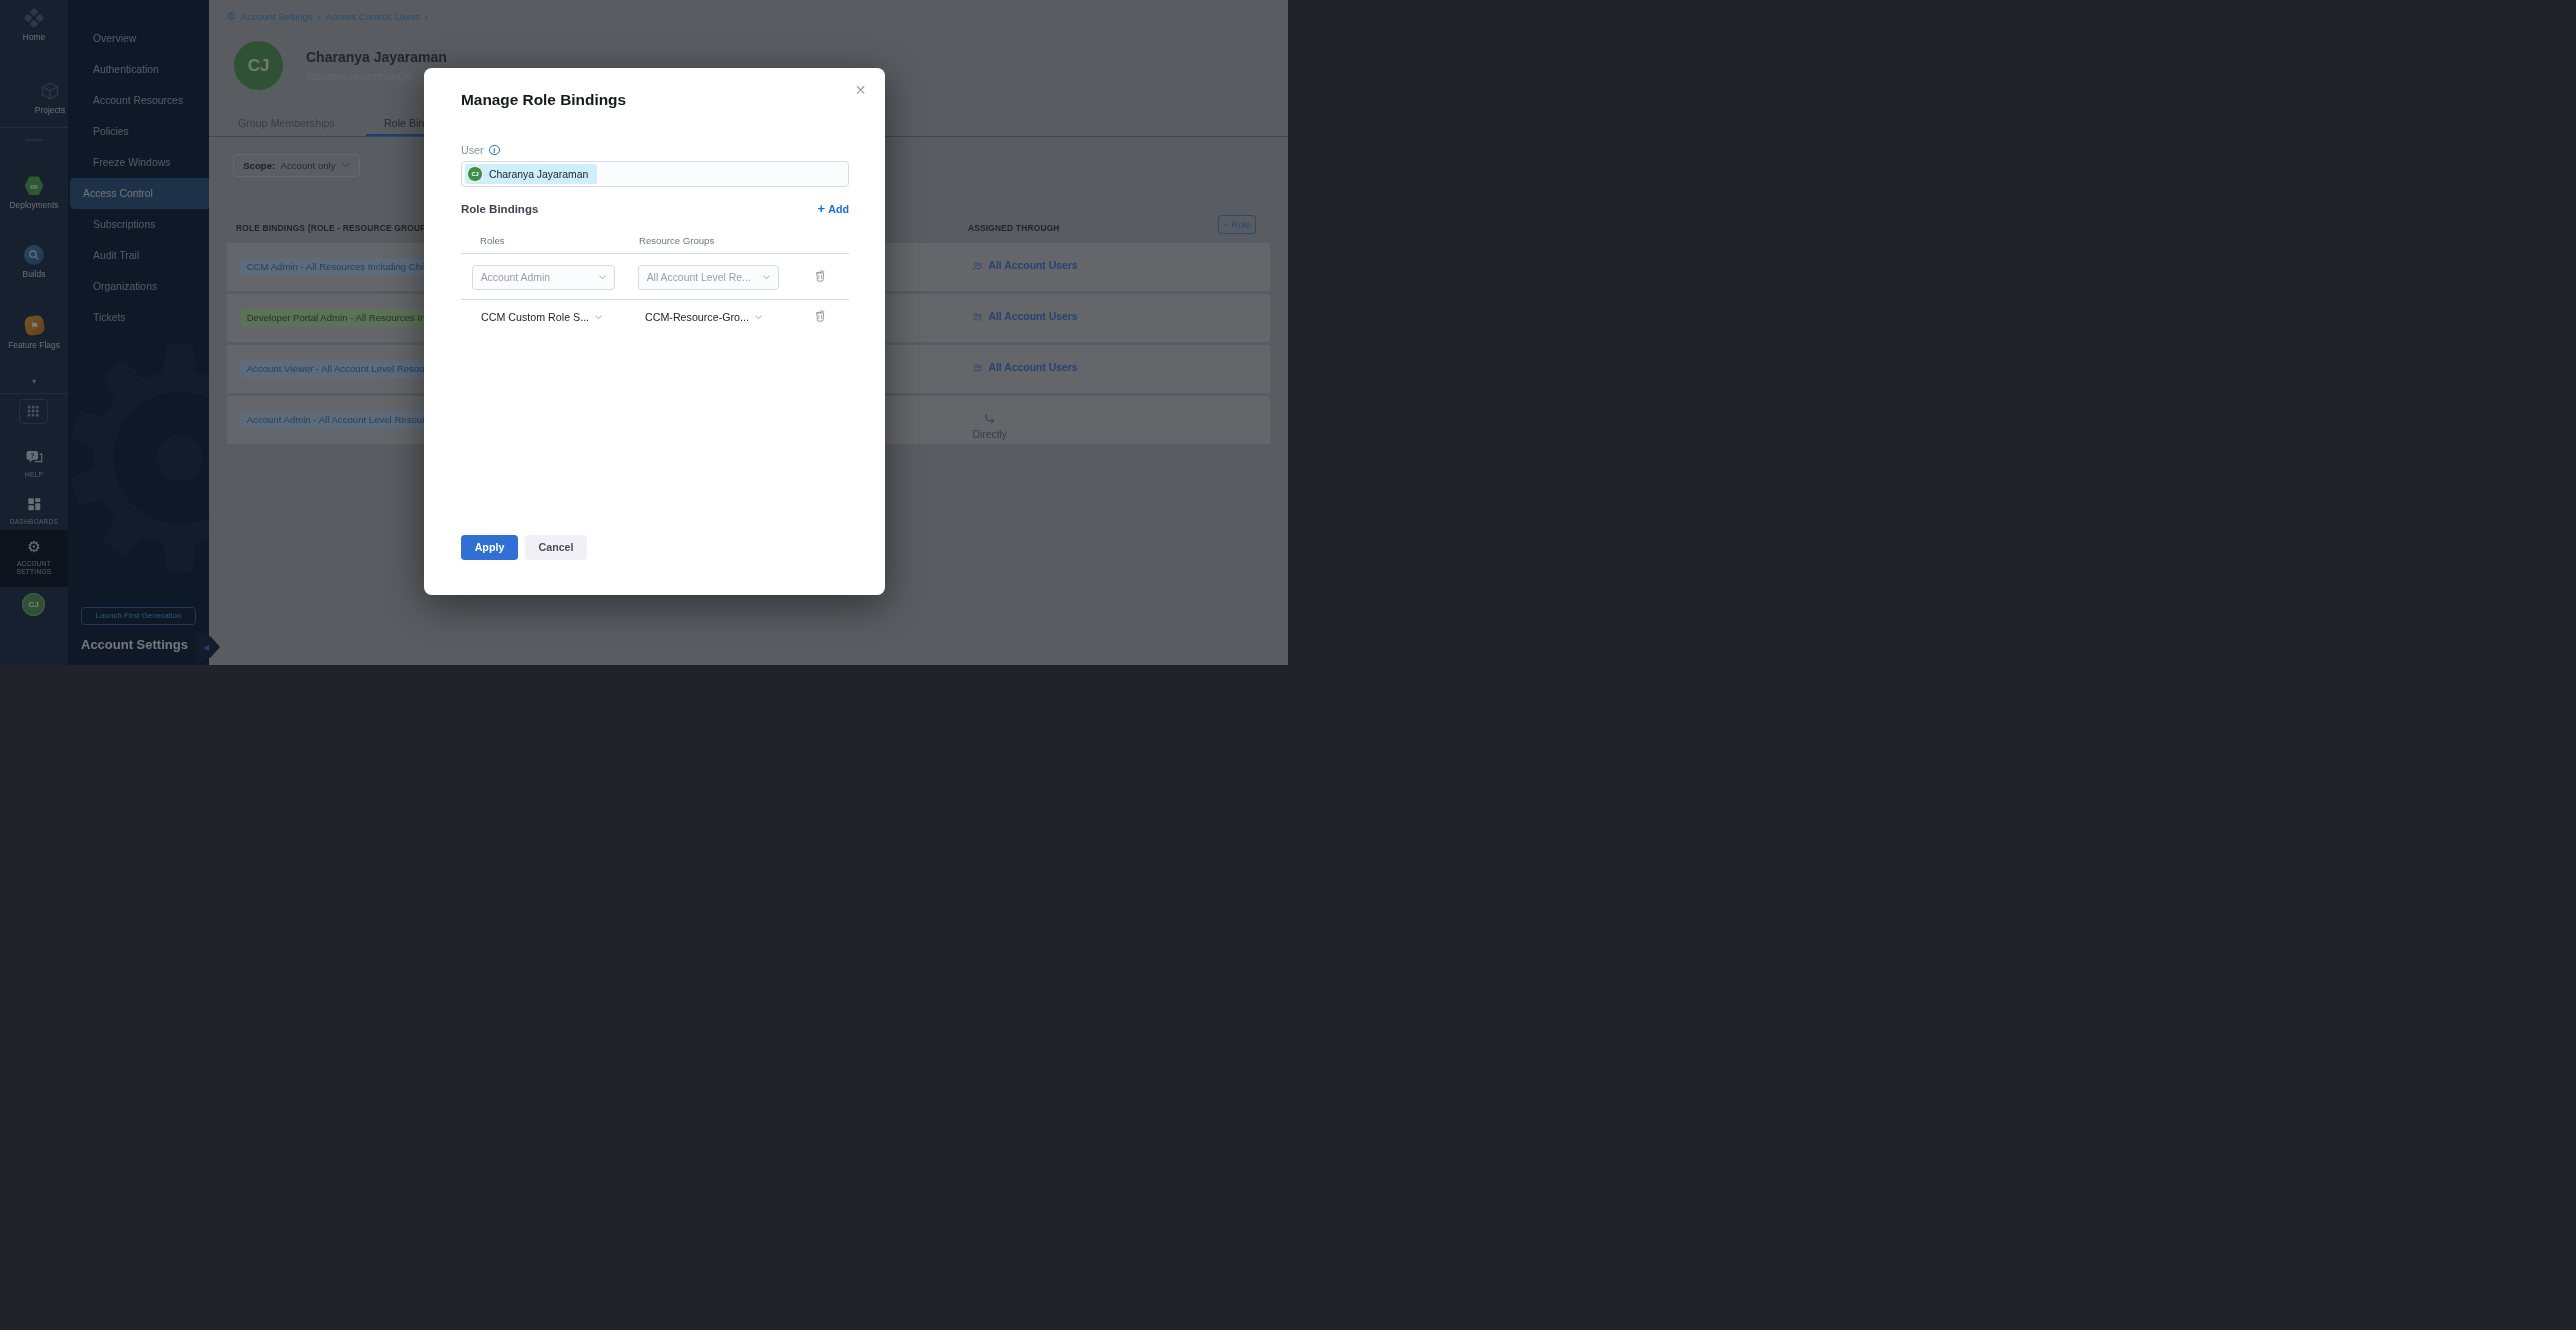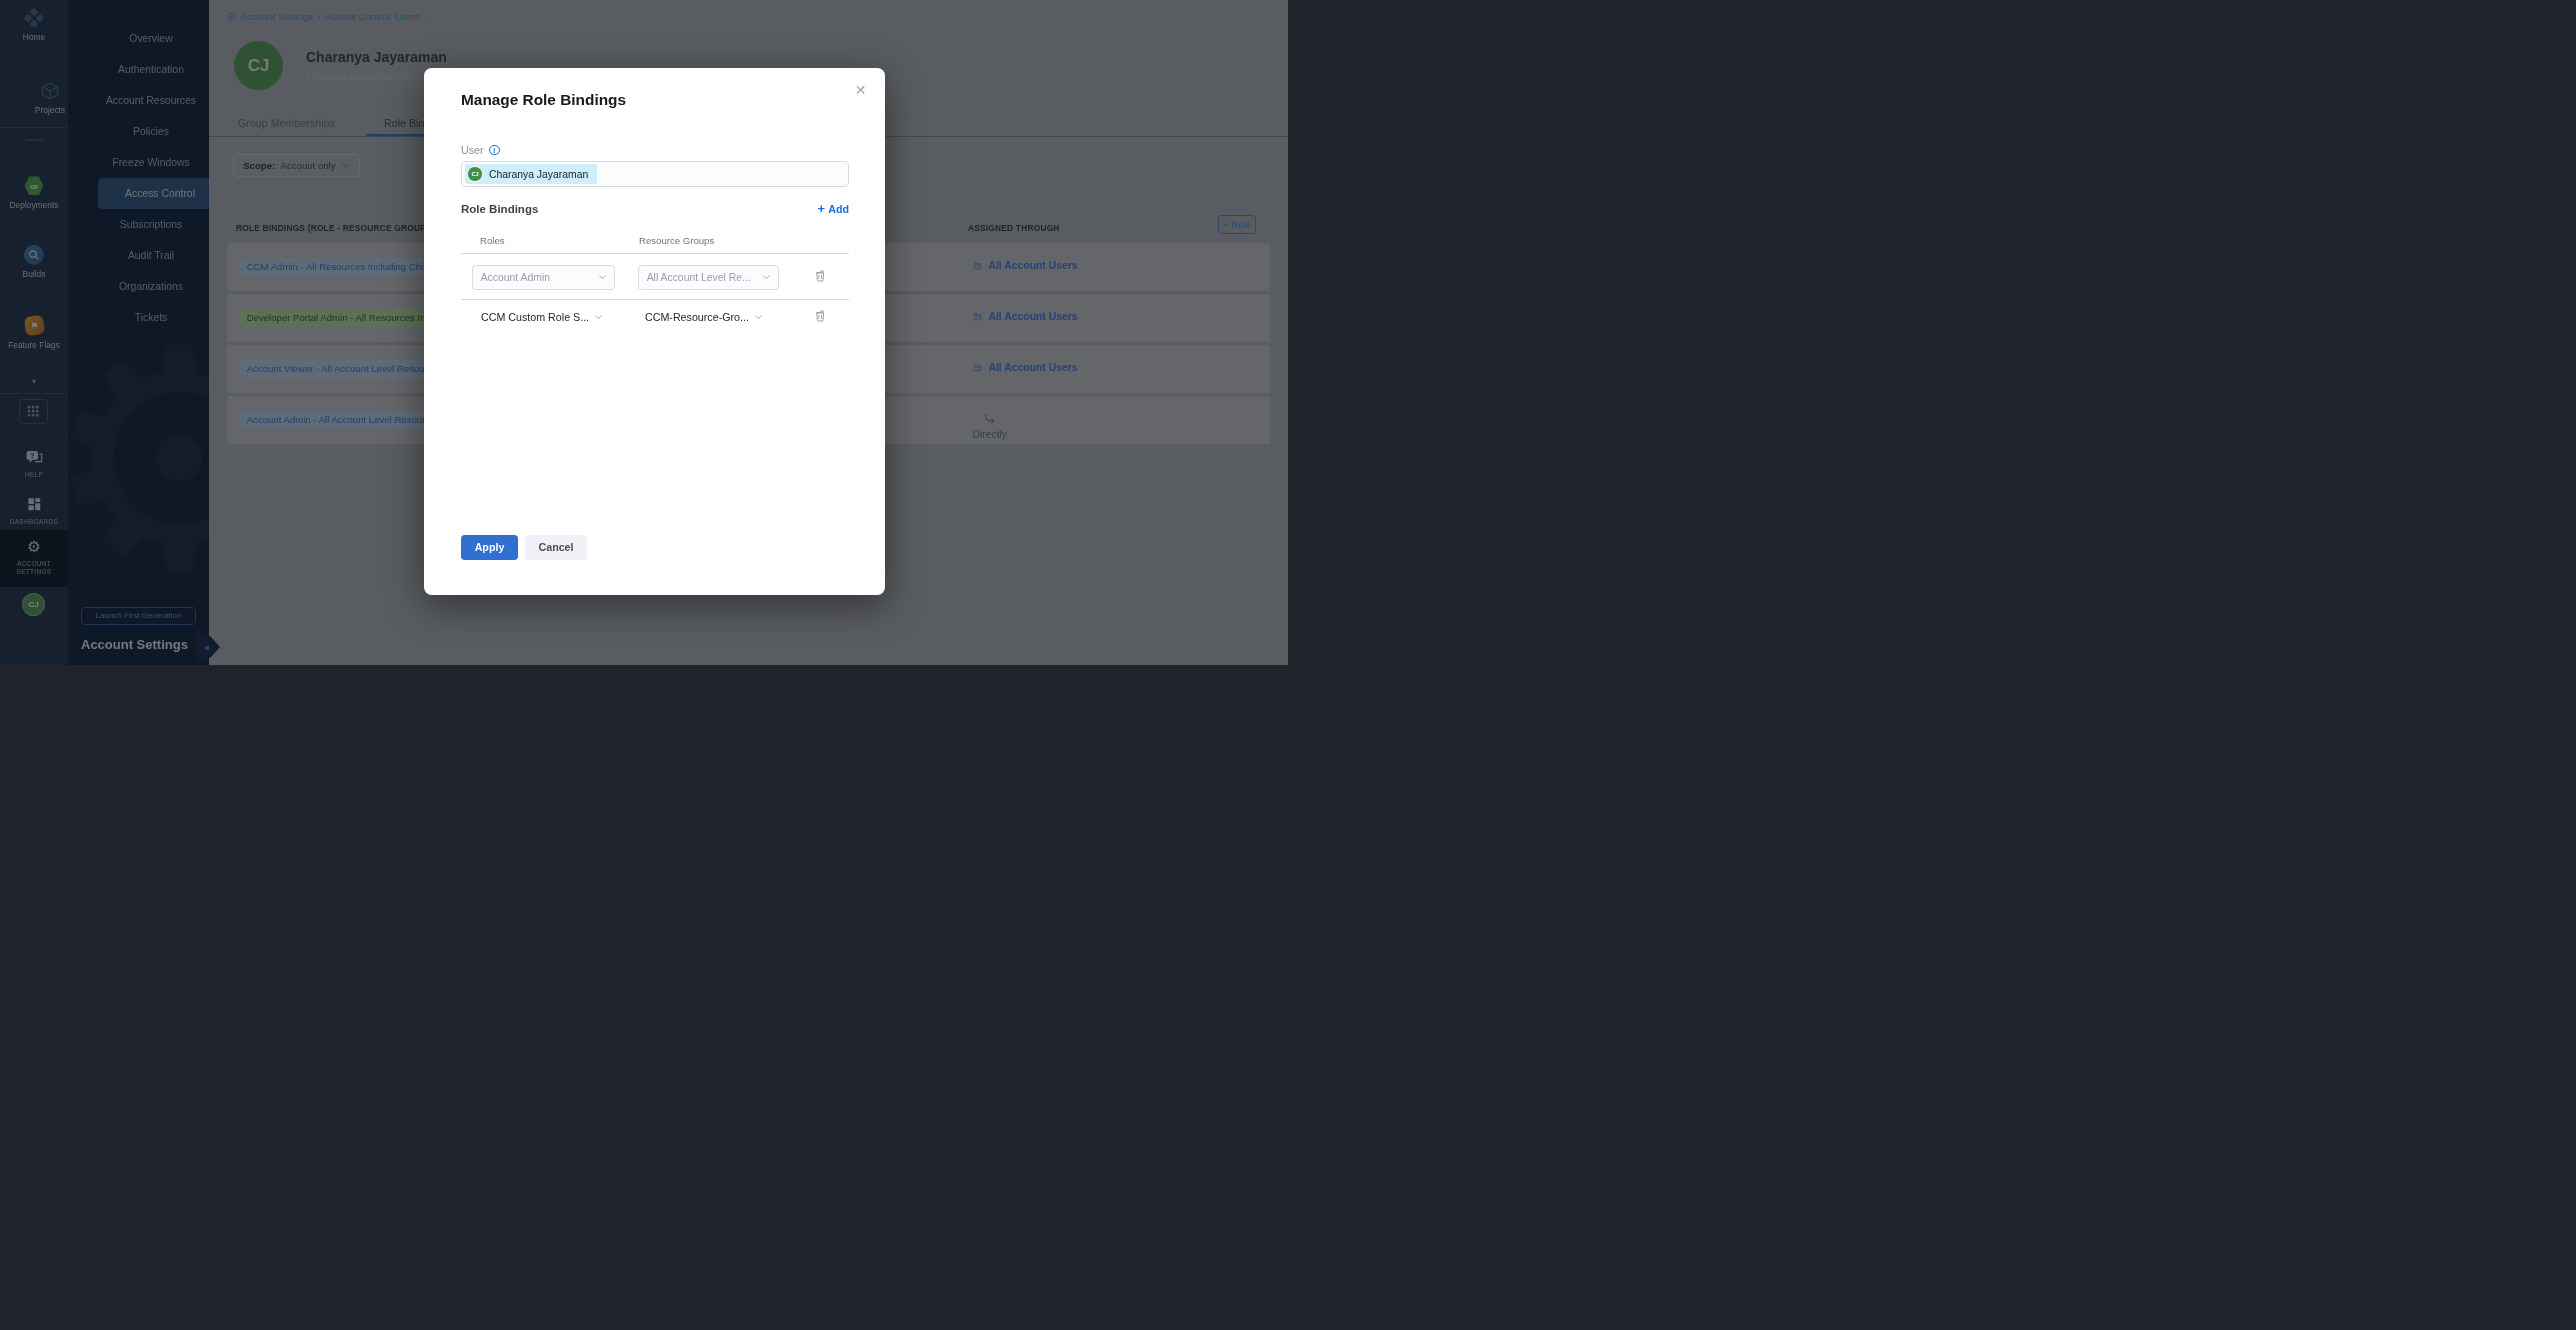--- a/index.html
+++ b/index.html
@@ -24,23 +24,23 @@
   .rl-acct { top:530px; padding-top:6.1px; height:57px; background:rgba(0,0,0,.35); }
   .rail-avatar { position:absolute; left:22px; top:593px; width:23px; height:23px; border-radius:50%; background:#5ea468; border:1.5px solid rgba(255,255,255,.28); color:#fff; font-size:8px; font-weight:bold; display:flex; align-items:center; justify-content:center; cursor:pointer; }
   .hexagon { width:20px; height:20px; background:#5cb160; clip-path:polygon(26% 4%,74% 4%,97% 50%,74% 96%,26% 96%,3% 50%); color:#fff; font-size:10.7px; font-weight:bold; display:flex; align-items:center; justify-content:center; }
   .builds-circ { width:20px; height:20px; border-radius:50%; background:linear-gradient(140deg,#5a8ec2,#3c6a9e); display:flex; align-items:center; justify-content:center; }
   .ff-sq { width:19px; height:19px; border-radius:6.1px; background:linear-gradient(135deg,#e8ae4a,#c77f35); transform:rotate(-8deg); color:#fff; font-size:9.2px; display:flex; align-items:center; justify-content:center; }
   .gear-glyph { font-size:15.4px; color:#cfdde8; line-height:1; }
 
   
   .sidebar { position:absolute; left:68px; top:0; width:141px; height:100%; background:#1c304c; z-index:10; overflow:hidden; }
   .side-watermark { position:absolute; left:-26px; top:307px; font-size:307px; line-height:1; color:rgba(205,225,245,.05); pointer-events:none; }
-  .side-items { position:absolute; left:0; top:23px; width:141px;text-align:center; }
+  .side-items { position:absolute; left:0; top:23px; width:141px; }
   .side-item { position:relative; height:31px; line-height:31px; padding-left:25px; font-size:10.4px; color:#a9bbcc; cursor:pointer; white-space:nowrap; }
-  .side-item.active { background:#3a6492; margin-left:30px; padding-left:13px; border-radius:4.6px 0 0 4.6px; color:#dfe8f0; }
+  .side-item.active { background:#3a6492; margin-left:2px; padding-left:13px; border-radius:4.6px 0 0 4.6px; color:#dfe8f0; }
   .launch-btn { position:absolute; left:13px; top:607px; width:115px; height:17.7px; border:0.8px solid #3f74b8; border-radius:4.6px; background:transparent; color:#66a8e8; font-size:8px; font-family:"Liberation Sans",sans-serif; cursor:pointer; }
   .side-title { position:absolute; left:13px; top:637px; font-size:13px; font-weight:bold; color:#e8eef4; }
   .collapse-tab { position:absolute; left:197px; top:631px; width:23px; height:32px; background:#24385a; clip-path:polygon(0 0,60% 18%,100% 50%,60% 82%,0 100%); z-index:20; display:flex; align-items:center; justify-content:center; cursor:pointer; }
   .collapse-tab span { color:#3585e8; font-size:7.7px; margin-right:4.6px; }
 
   
   .content { position:absolute; left:209px; top:0; right:0; height:100%; background:#b2b8c0; }
   .breadcrumb { position:absolute; left:17.7px; top:10.7px; font-size:9.6px; color:#4e9ae8; display:flex; align-items:center; gap:4.6px; }
   .breadcrumb .bc-gear { font-size:10.7px; line-height:1; }
   .bc-link { cursor:pointer; }

